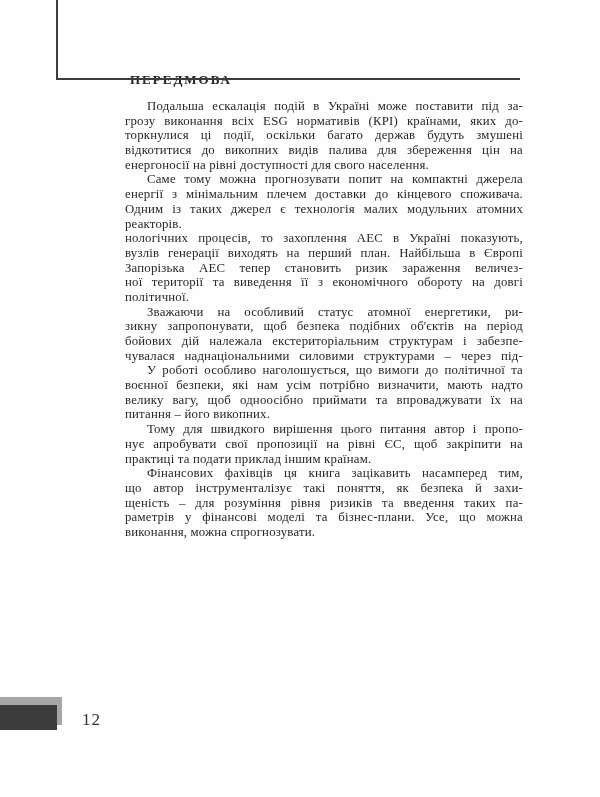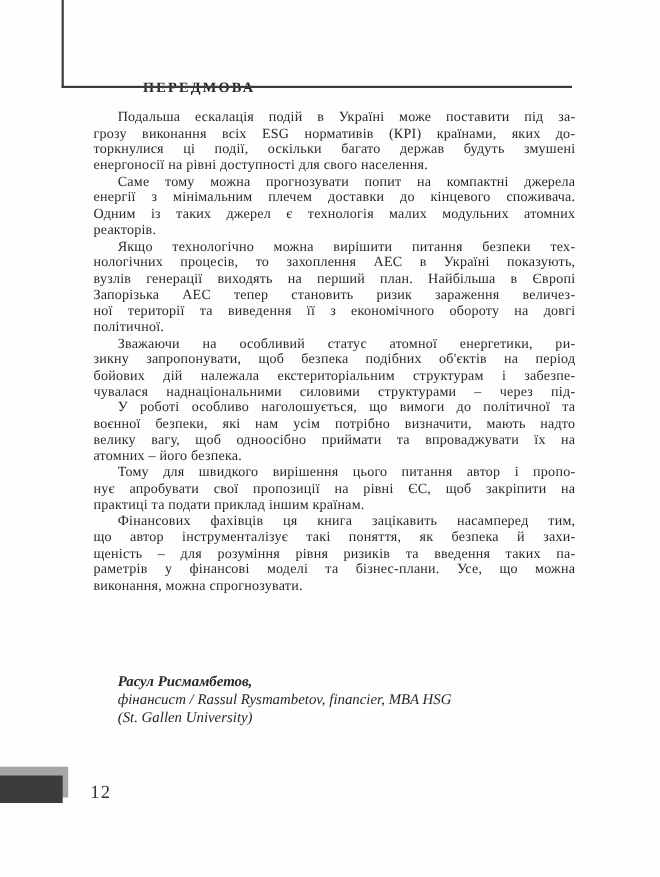--- a/index.html
+++ b/index.html
@@ -25,21 +25,21 @@
     background:var(--rule,#3c3c3c);
   }
   .body-text{
     position:absolute;left:85px;top:99px;width:438px;
     font-size:12.8px;line-height:14.7px;letter-spacing:0.2px;
     color:#272727;
   }
   .line{
     text-align:justify;
     text-align-last:justify;
-    height:14.7px;overflow:hidden;white-space:nowrap;
+    height:14.7px;overflow:hidden;white-space:nowrap;margin-left:40px;
   }
   .line.ind{text-indent:22px;}
   .line.end{text-align-last:left;}
   .author{
     position:absolute;left:107px;top:612px;width:420px;
     font-style:italic;font-size:13.5px;line-height:15.8px;
     color:#272727;
   }
   .author .name{font-weight:bold;}
   .tab-light{
@@ -63,53 +63,48 @@
   <div class="vline"></div>
 
   <div class="hdr-title">ПЕРЕДМОВА</div>
 
   <div class="hdr-rule"></div>
 
   <div class="body-text">
       <div class="line ind">Подальша ескалація подій в Україні може поставити під за-</div>
       <div class="line">грозу виконання всіх ESG нормативів (КРІ) країнами, яких до-</div>
       <div class="line">торкнулися ці події, оскільки багато держав будуть змушені</div>
+      <div class="line">відкотитися до викопних видів палива для збереження цін на</div>
       <div class="line end">енергоносії на рівні доступності для свого населення.</div>
       <div class="line ind">Саме тому можна прогнозувати попит на компактні джерела</div>
       <div class="line">енергії з мінімальним плечем доставки до кінцевого споживача.</div>
       <div class="line">Одним із таких джерел є технологія малих модульних атомних</div>
       <div class="line end">реакторів.</div>
-      <div class="line ind">Якщо технологічно можна вирішити питання безпеки тех-</div>
       <div class="line">нологічних процесів, то захоплення АЕС в Україні показують,</div>
       <div class="line">вузлів генерації виходять на перший план. Найбільша в Європі</div>
       <div class="line">Запорізька АЕС тепер становить ризик зараження величез-</div>
       <div class="line">ної території та виведення її з економічного обороту на довгі</div>
       <div class="line end">політичної.</div>
       <div class="line ind">Зважаючи на особливий статус атомної енергетики, ри-</div>
       <div class="line">зикну запропонувати, щоб безпека подібних об'єктів на період</div>
       <div class="line">бойових дій належала екстериторіальним структурам і забезпе-</div>
       <div class="line">чувалася наднаціональними силовими структурами – через під-</div>
       <div class="line ind">У роботі особливо наголошується, що вимоги до політичної та</div>
       <div class="line">воєнної безпеки, які нам усім потрібно визначити, мають надто</div>
       <div class="line">велику вагу, щоб одноосібно приймати та впроваджувати їх на</div>
-      <div class="line end">атомних – його безпека.</div>
+      <div class="line end">питання – його викопних.</div>
       <div class="line ind">Тому для швидкого вирішення цього питання автор і пропо-</div>
       <div class="line">нує апробувати свої пропозиції на рівні ЄС, щоб закріпити на</div>
       <div class="line end">практиці та подати приклад іншим країнам.</div>
       <div class="line ind">Фінансових фахівців ця книга зацікавить насамперед тим,</div>
       <div class="line">що автор інструменталізує такі поняття, як безпека й захи-</div>
       <div class="line">щеність – для розуміння рівня ризиків та введення таких па-</div>
       <div class="line">раметрів у фінансові моделі та бізнес-плани. Усе, що можна</div>
       <div class="line end">виконання, можна спрогнозувати.</div>
     </div>
 
-  <div class="author">
-    <div class="name">Расул Рисмамбетов,</div>
-    <div>фінансист / Rassul Rysmambetov, financier, MBA HSG</div>
-    <div>(St. Gallen University)</div>
-  </div>
 
   <div class="tab-light"></div>
   <div class="tab-dark"></div>
 
   <div class="pagenum">12</div>
 
 </div>
 
 </body></html>

